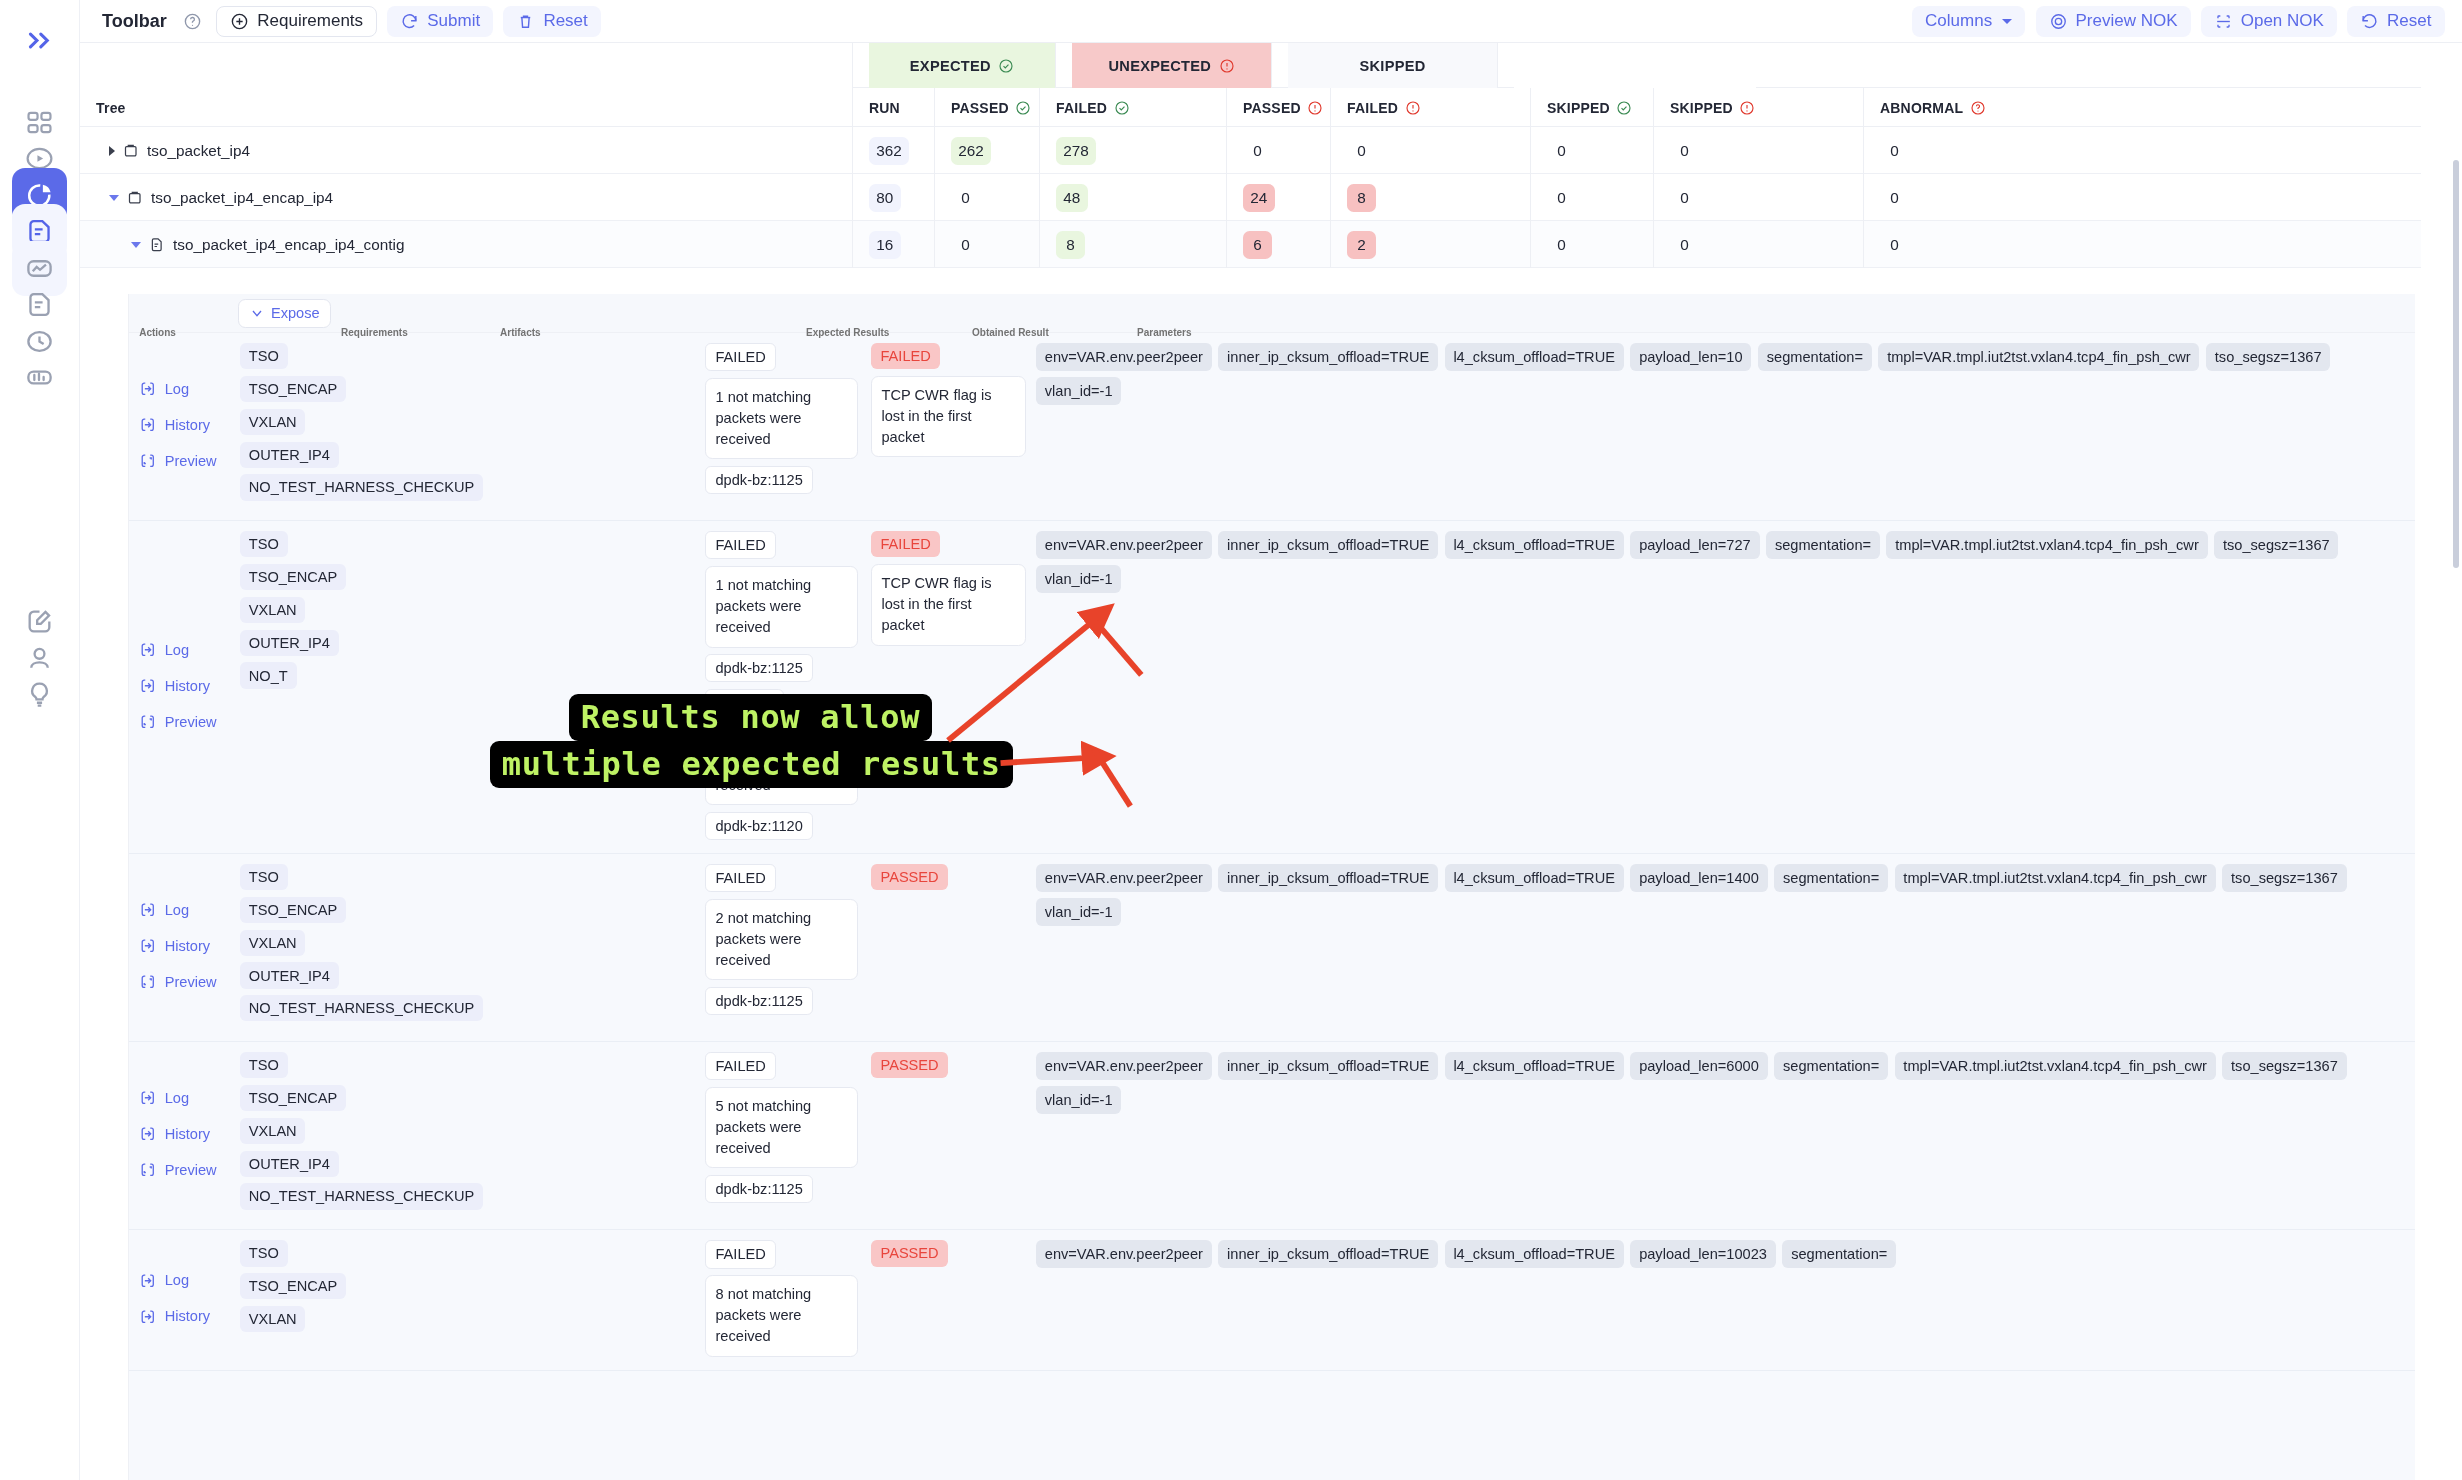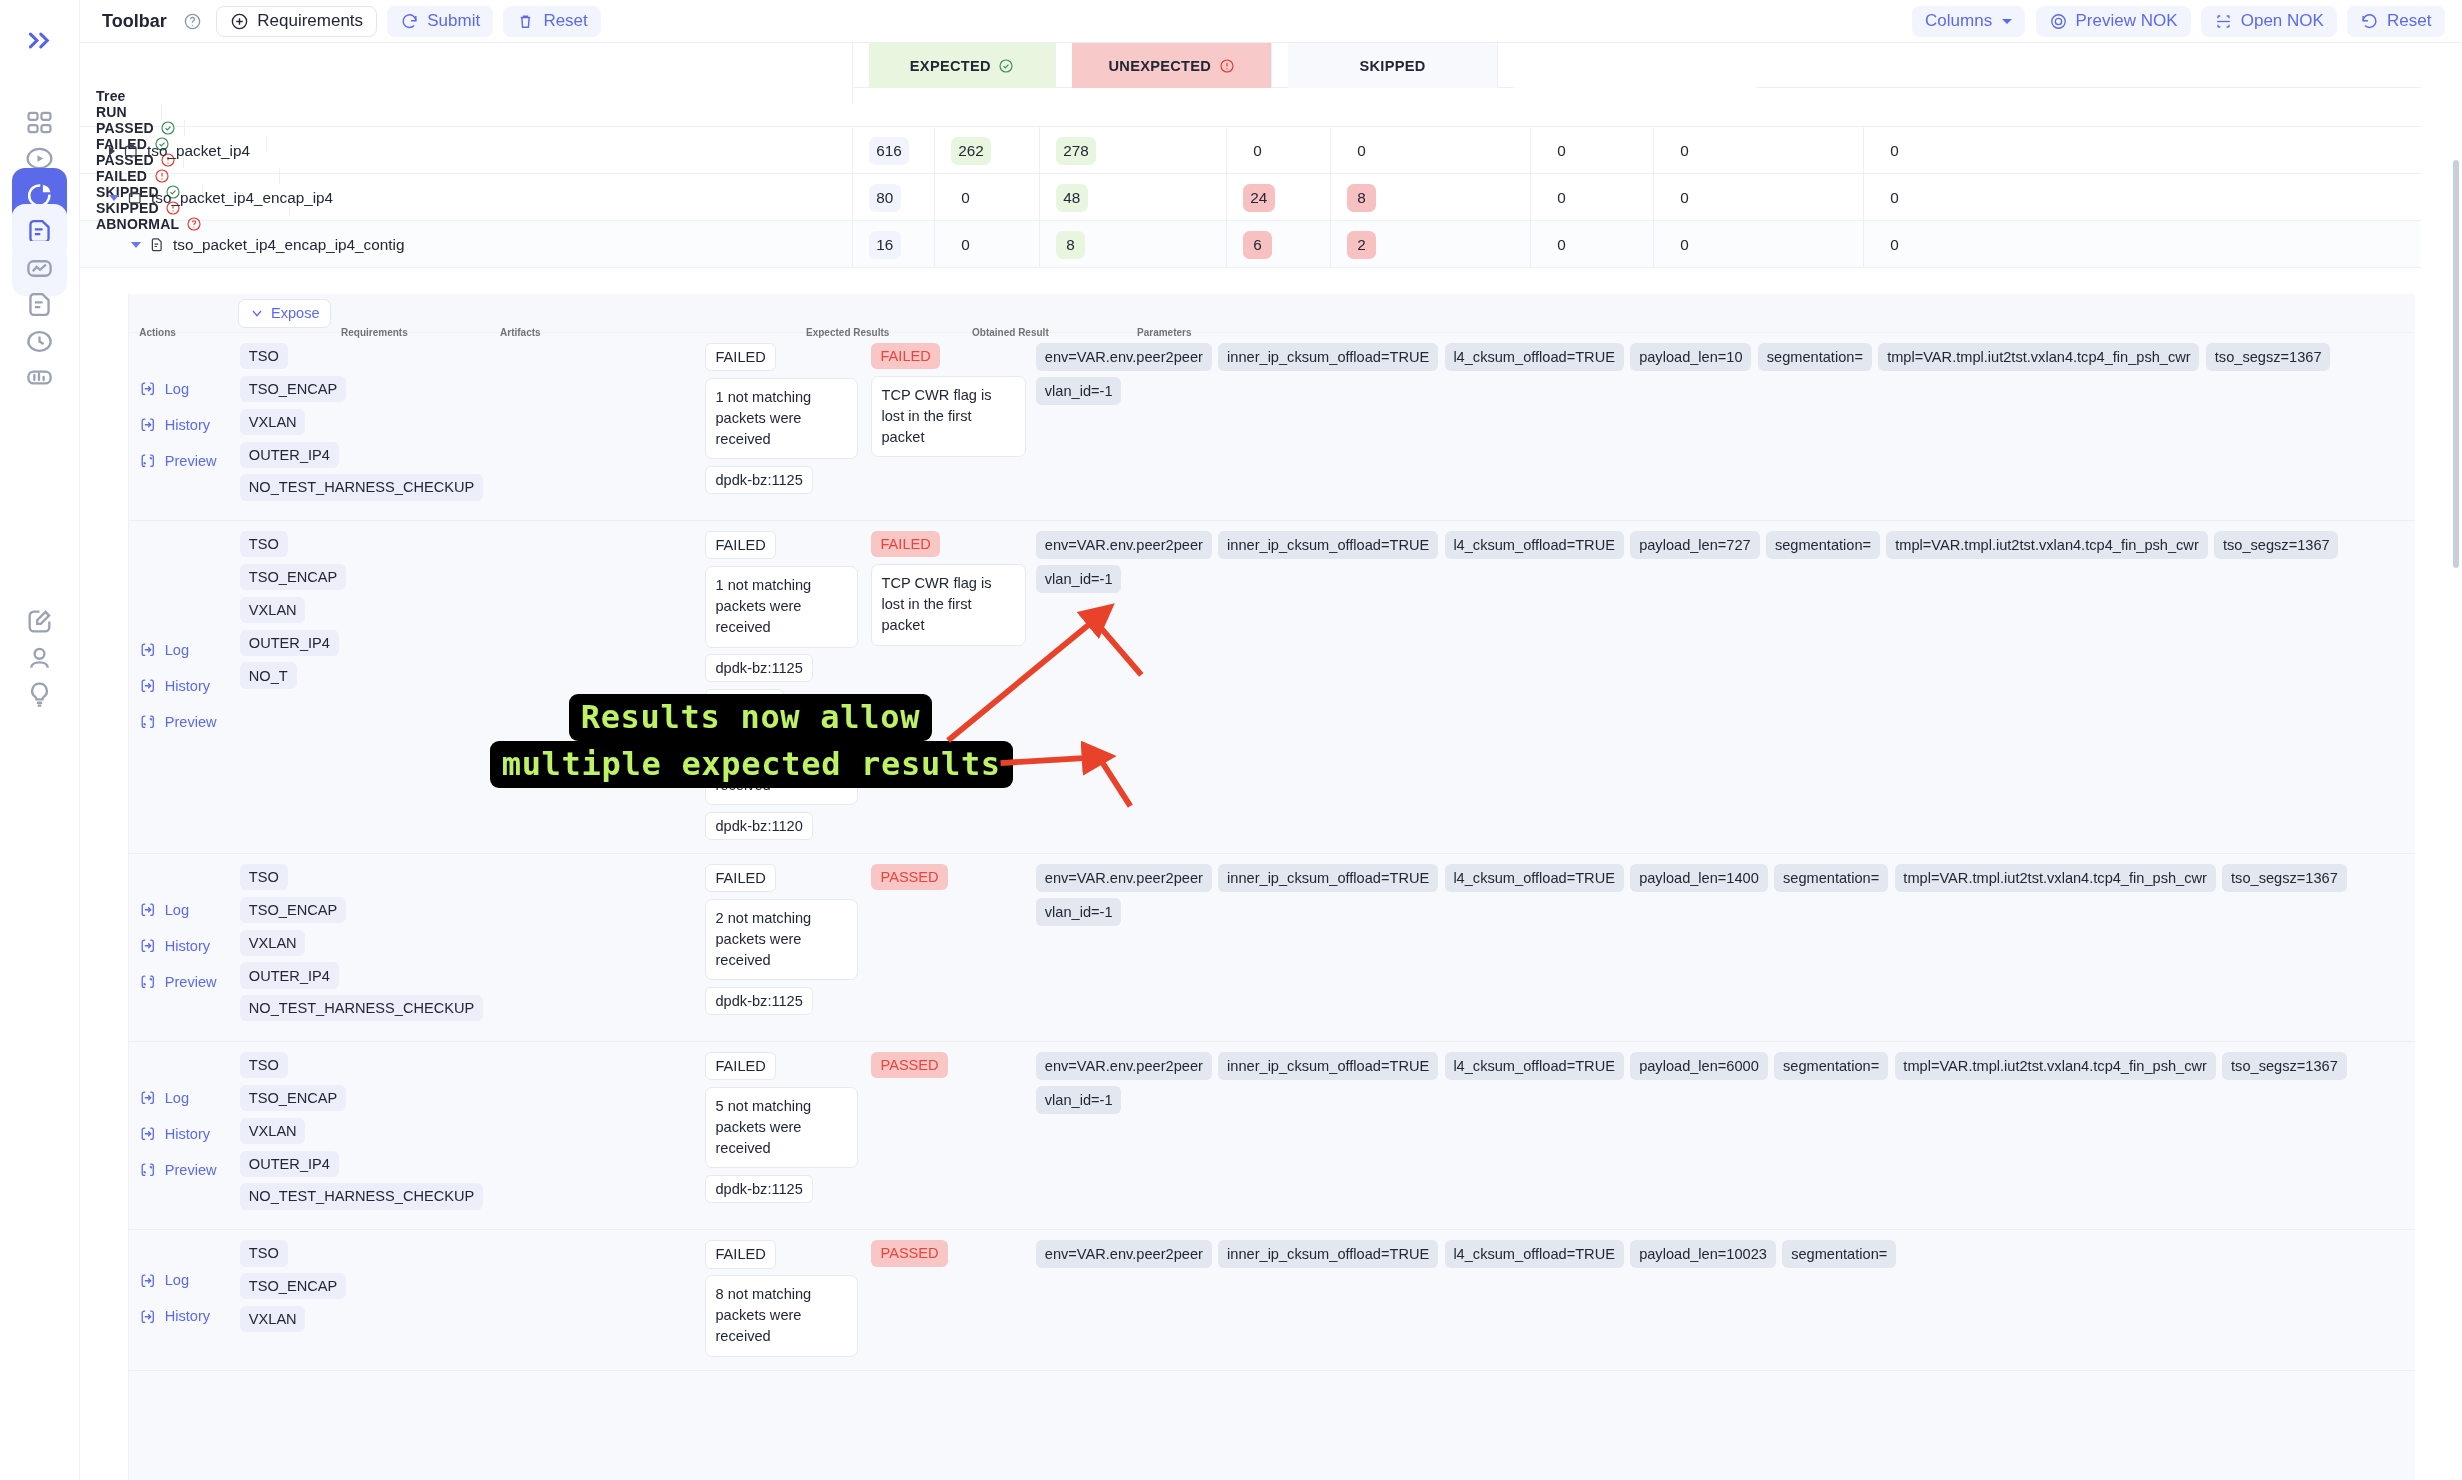--- a/index.html
+++ b/index.html
@@ -46,21 +46,21 @@
   #grpband .cell { height:45px; justify-content:center; font-size:14.6px; font-weight:700;
     color:#232735; letter-spacing:0.3px; gap:7.3px; }
   .g-blank { background:#fff; }
   .g-exp { background:#e9f6df; }
   .g-unexp { background:#f7c9c9; }
   .g-skip { background:#f8f9fc; }
   .g-end { background:#fff; }
   .gi { width:16px;height:16px; display:block; }
 
   
-  #colhead { height:39px; border-bottom:0.7px solid #edeff4;flex-direction:column; }
+  #colhead { height:39px; border-bottom:0.7px solid #edeff4; }
   #colhead .cell { height:39px; font-size:14px; font-weight:700; color:#232735;
     letter-spacing:0.2px; padding-left:16px; gap:6.6px; }
 
   
   .trow { height:47px; border-bottom:0.7px solid #eef0f5; }
   .trow .cell { height:47px; font-size:15.3px; color:#232735; padding-left:16px; }
   .trow.alt { background:#fbfcfe; }
   .treecell { gap:7.3px; }
   .tri { width:0;height:0;border-top:5.1px solid transparent;border-bottom:5.1px solid transparent;
     border-left:6.6px solid #3a3f4d; flex:none; }
@@ -367,21 +367,21 @@
           <span class="tri"></span>
           <span class="tree-ic">
             <svg viewBox="0 0 24 24" fill="none" stroke="currentColor" stroke-width="1.7">
               <path d="M6.4 6.2h11.2a1.6 1.6 0 0 1 1.6 1.6v9.4a1.8 1.8 0 0 1-1.8 1.8H6.6a1.8 1.8 0 0 1-1.8-1.8V7.8a1.6 1.6 0 0 1 1.6-1.6z"></path>
               <path d="M8.6 6.2V4.6h6.8v1.6"></path>
             </svg>
           </span>
           <span>tso_packet_ip4</span>
         </div>
         <div class="cell" style="width: 82px;">
-          <span class="numpill np-run">616</span>
+          <span class="numpill np-run">362</span>
         </div>
         <div class="cell" style="width: 105px;">
           <span class="numpill np-green">262</span>
         </div>
         <div class="cell" style="width: 187px;">
           <span class="numpill np-green">278</span>
         </div>
         <div class="cell" style="width: 104px;">
           <span class="numpill np-plain">0</span>
         </div>

